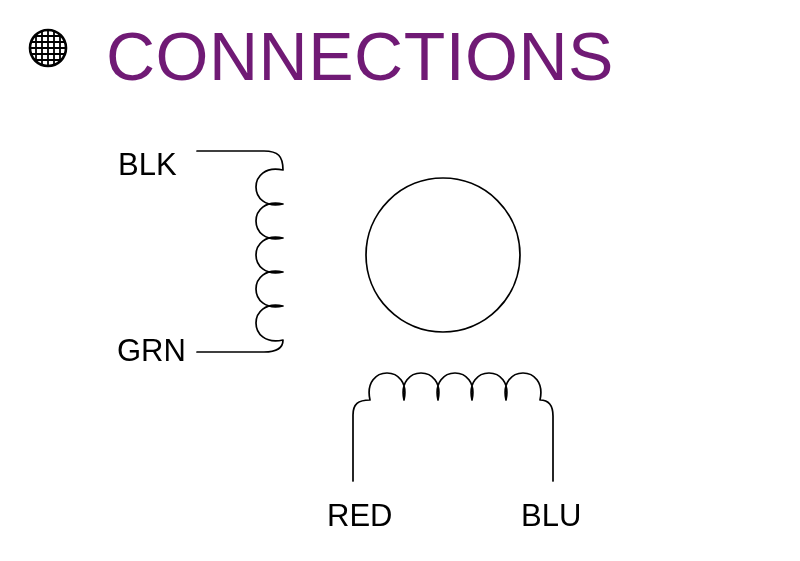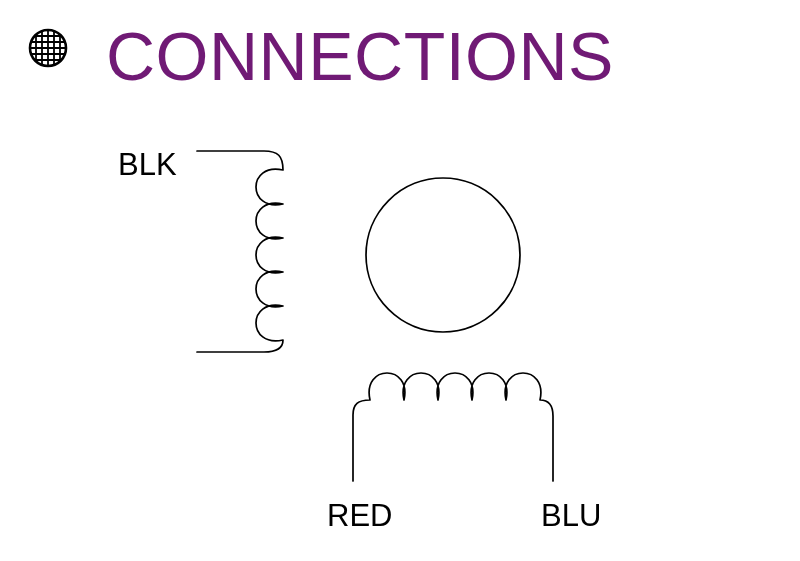--- a/index.html
+++ b/index.html
@@ -38,21 +38,21 @@
     position: absolute;
     font-size: 31px;
     font-weight: 400;
     line-height: 1;
     color: #000000;
     white-space: nowrap;
   }
   .label-blk { left: 118px; top: 133px; margin-top: 16px; }
   .label-grn { left: 117px; top: 335px; }
   .label-red { left: 327px; top: 500px; }
-  .label-blu { left: 541px; top: 500px; }
+  .label-blu { left: 521px; top: 500px; }
 </style>
 </head>
 <body>
 
 <div class="page">
 
   <svg class="diagram-svg" viewBox="0 0 800 561" xmlns="http://www.w3.org/2000/svg">
     <defs>
       <clipPath id="globeClip">
         <circle cx="20" cy="20" r="18"></circle>
@@ -88,18 +88,19 @@
                c -8 -36 42 -36 34 0
                c -8 -36 42 -36 34 0
                C549 400 553 405 553 416 L553 481"></path>
     </g>
   </svg>
 
   <div class="page-title">CONNECTIONS</div>
 
   <div class="wire-label label-blk">BLK</div>
 
+  <div class="wire-label label-grn">GRN</div>
 
   <div class="wire-label label-red">RED</div>
 
   <div class="wire-label label-blu">BLU</div>
 
 </div>
 
 </body></html>

